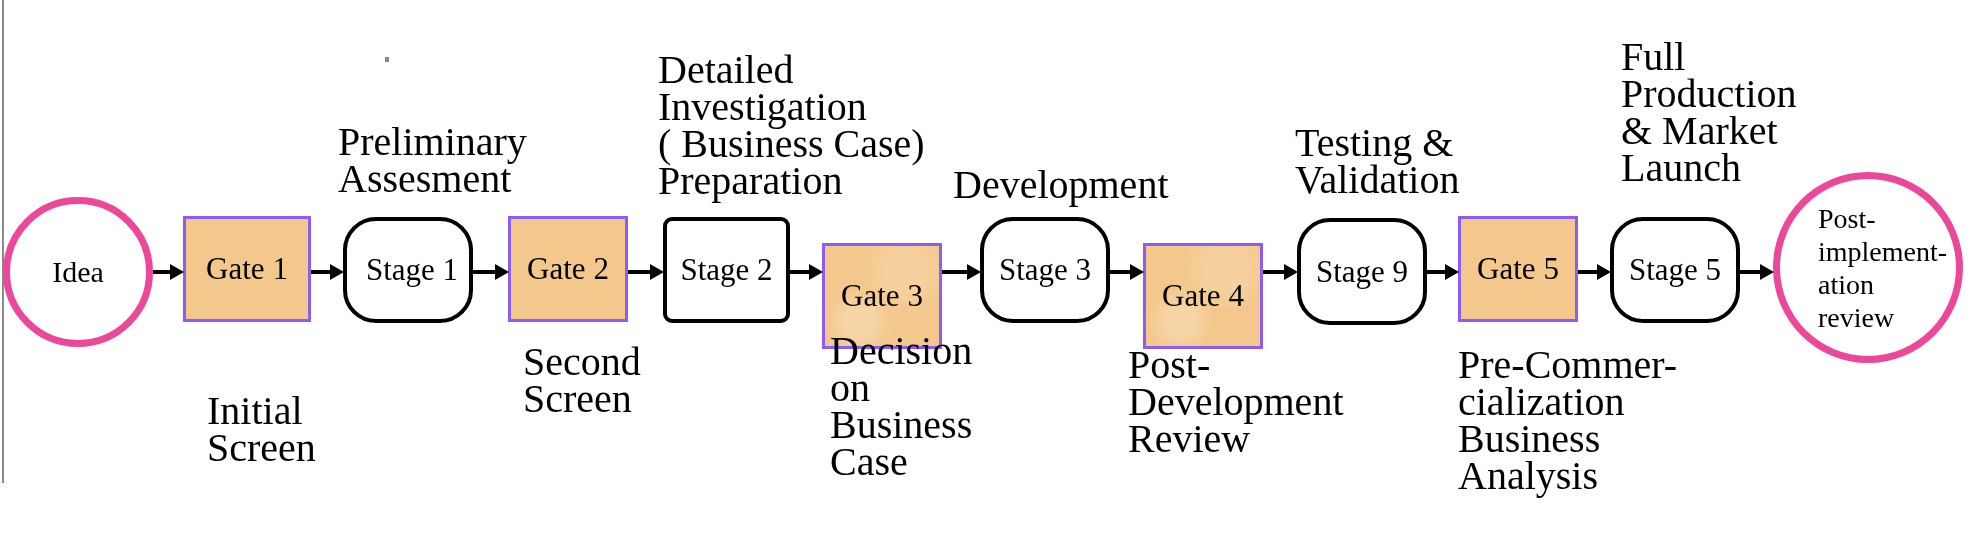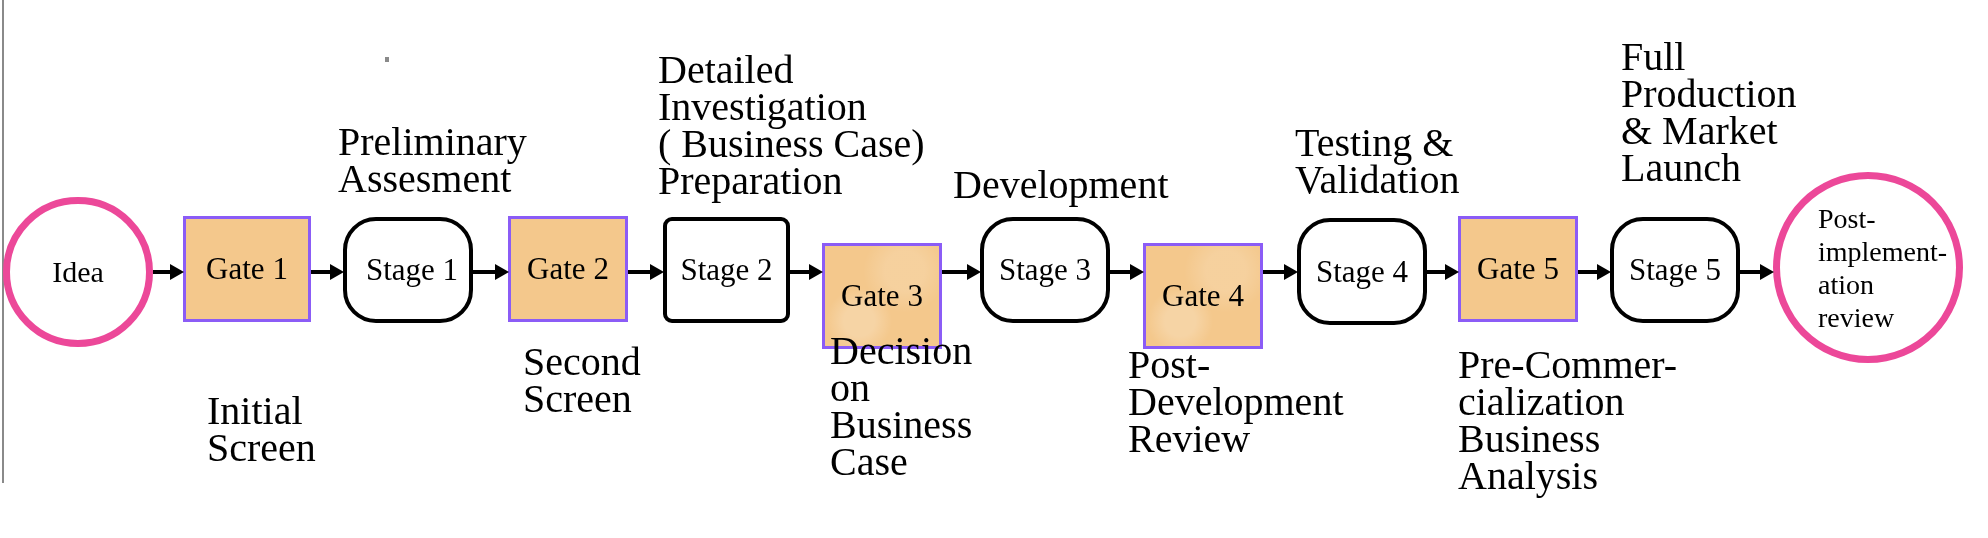--- a/index.html
+++ b/index.html
@@ -104,21 +104,21 @@
 
   <div class="node stage" style="left:980px;top:217px;width:130px;height:106px;">
     <span class="shape-label">Stage 3</span>
   </div>
 
   <div class="node gate wm" style="left:1143px;top:216px;width:120px;height:106px;">
     <span class="shape-label">Gate 4</span>
   </div>
 
   <div class="node stage" style="left:1297px;top:218px;width:130px;height:107px;">
-    <span class="shape-label">Stage 4</span>
+    <span class="shape-label">Stage 9</span>
   </div>
 
   <div class="node gate" style="left:1458px;top:216px;width:120px;height:106px;">
     <span class="shape-label">Gate 5</span>
   </div>
 
   <div class="node stage" style="left:1610px;top:217px;width:130px;height:106px;">
     <span class="shape-label">Stage 5</span>
   </div>
 

